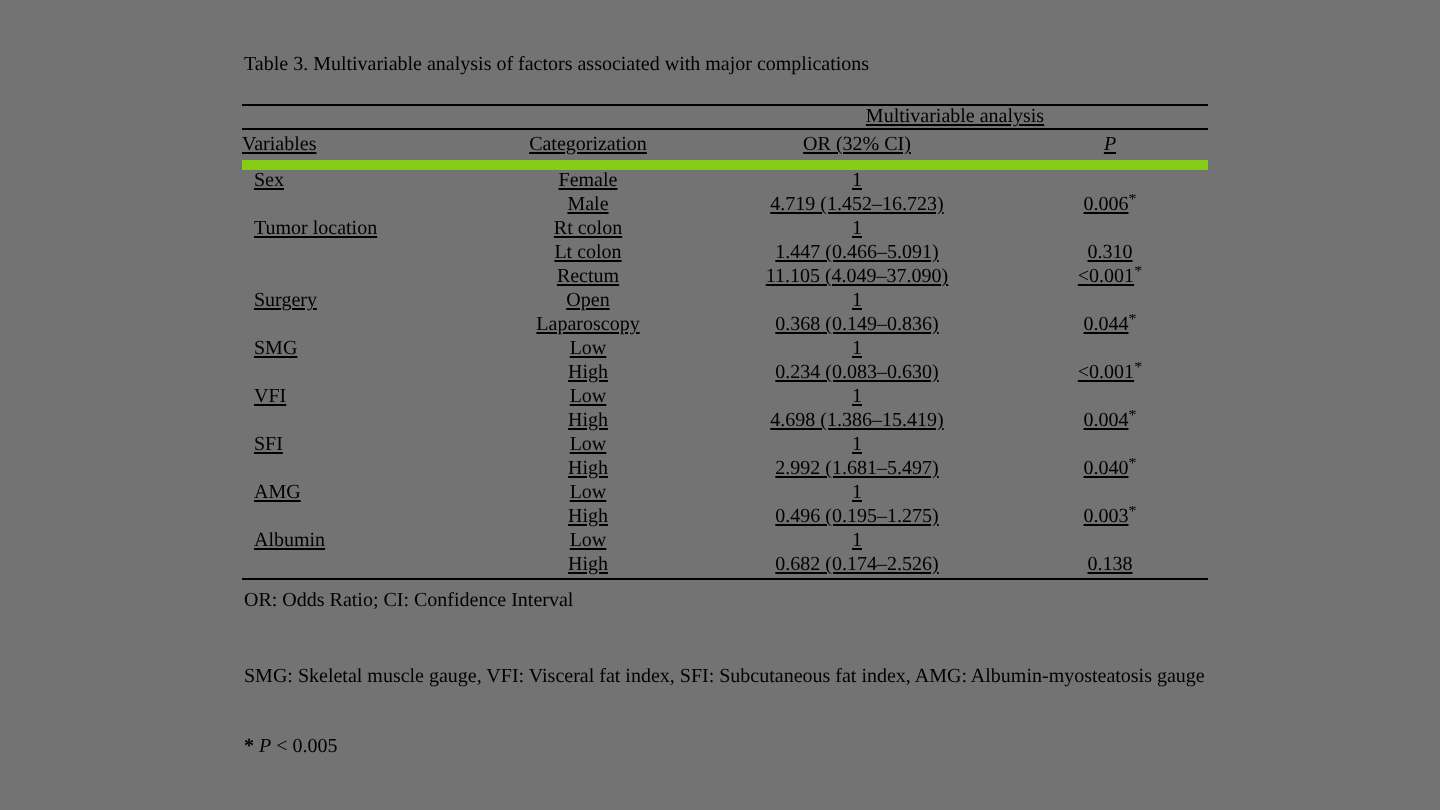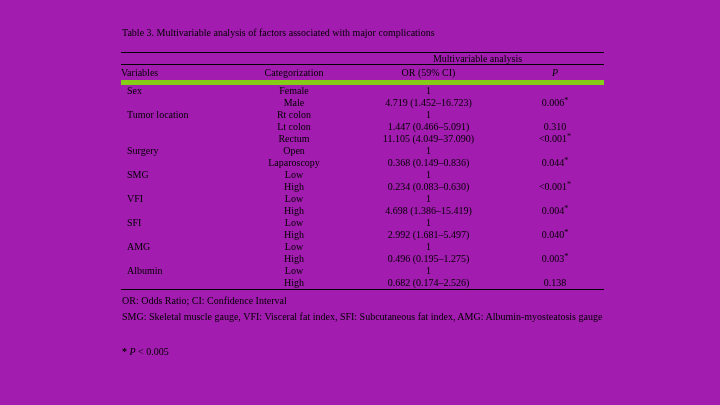--- a/index.html
+++ b/index.html
@@ -1,21 +1,21 @@
 <!DOCTYPE html>
 <html><head>
 <meta charset="utf-8">
 <style>
   * { box-sizing: border-box; }
   html, body { margin: 0; padding: 0; background: #fff; }
   .page {
     position: relative;
     width: 720px;
     height: 405px;
-    background: #a21caf;
+    background: #737373;
     font-family: "Liberation Serif", "DejaVu Serif", serif;
     color: #000;
     overflow: hidden;
   }
   .content {
     position: absolute;
     left: 121px;
     top: 27px;
     width: 483px;
   }
@@ -24,20 +24,21 @@
     line-height: 12px;
     margin: 0 0 13px 1px;
   }
   table.stats-table {
     width: 483px;
     border-collapse: collapse;
     table-layout: fixed;
     font-size: 10px;
     border-top: 1px solid #000;
     border-bottom: 1px solid #000;
+    text-decoration: underline;
   }
   .spanner-row td {
     border-bottom: 1px solid #000;
     height: 11px;
     line-height: 11px;
     padding: 0;
     text-align: center;
     font-size: 10px;
   }
   .header-row th {
@@ -66,21 +67,21 @@
     font-size: 8px;
     vertical-align: 3px;
     line-height: 0;
   }
   .fn {
     font-size: 10px;
     line-height: 13px;
     margin: 4px 0 0 1px;
   }
   .fn2 {
-    margin-top: 2px;
+    margin-top: 24px;
     line-height: 16px;
     width: 483px;
   }
   .fn3 { margin-top: 20px; }
   .sig-marker { font-weight: bold; }
 </style>
 </head>
 <body>
 
 <div class="page">
@@ -96,21 +97,21 @@
         <col style="width:98px">
       </colgroup>
       <thead>
         <tr class="spanner-row">
           <td colspan="2"></td>
           <td colspan="2">Multivariable analysis</td>
         </tr>
         <tr class="header-row">
           <th class="col-var">Variables</th>
           <th class="col-cat">Categorization</th>
-          <th class="col-or">OR (59% CI)</th>
+          <th class="col-or">OR (32% CI)</th>
           <th class="col-p italic">P</th>
         </tr>
       </thead>
       <tbody id="table-body">
   <tr>
     <td class="col-var">Sex</td>
     <td class="col-cat">Female</td>
     <td class="col-or">1</td>
     <td class="col-p"><span class="pv"></span><span class="sig-star"></span></td>
   </tr>

